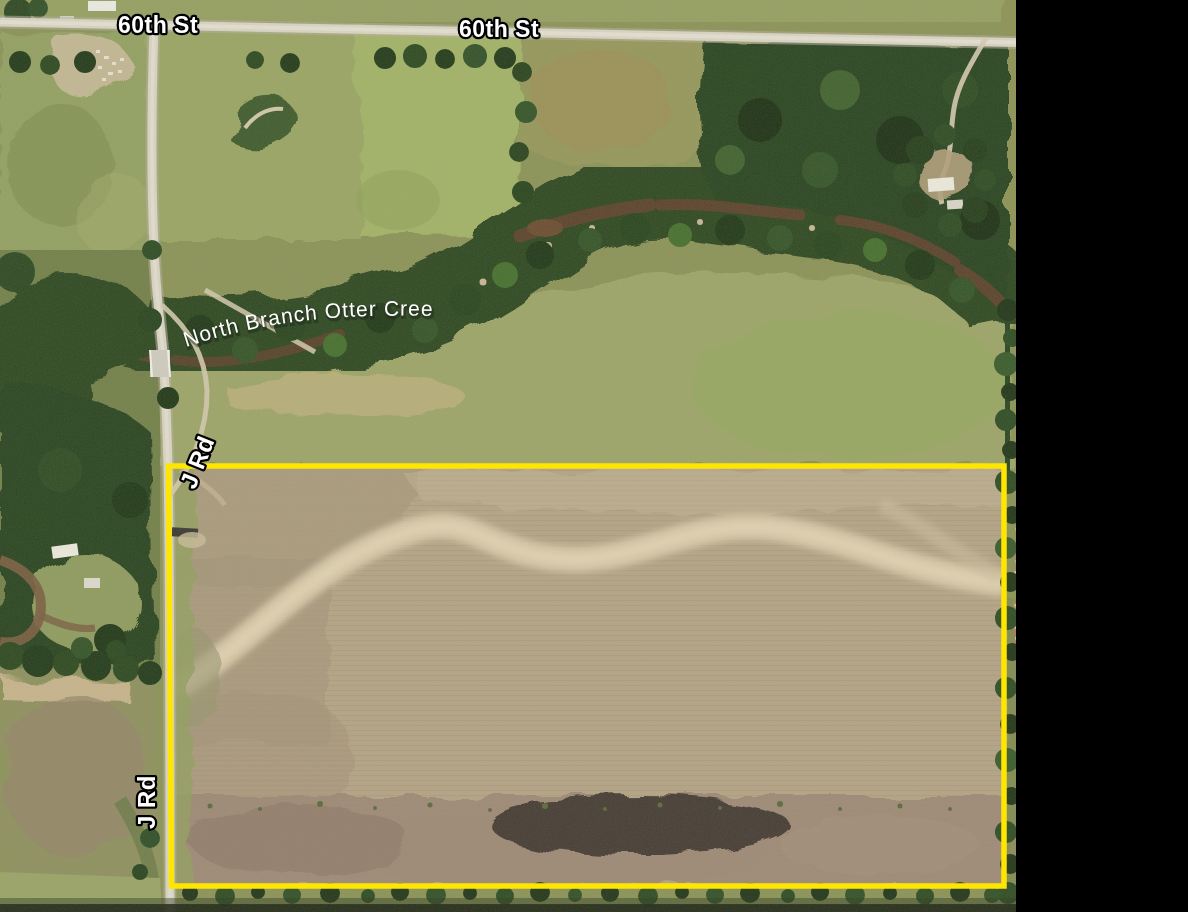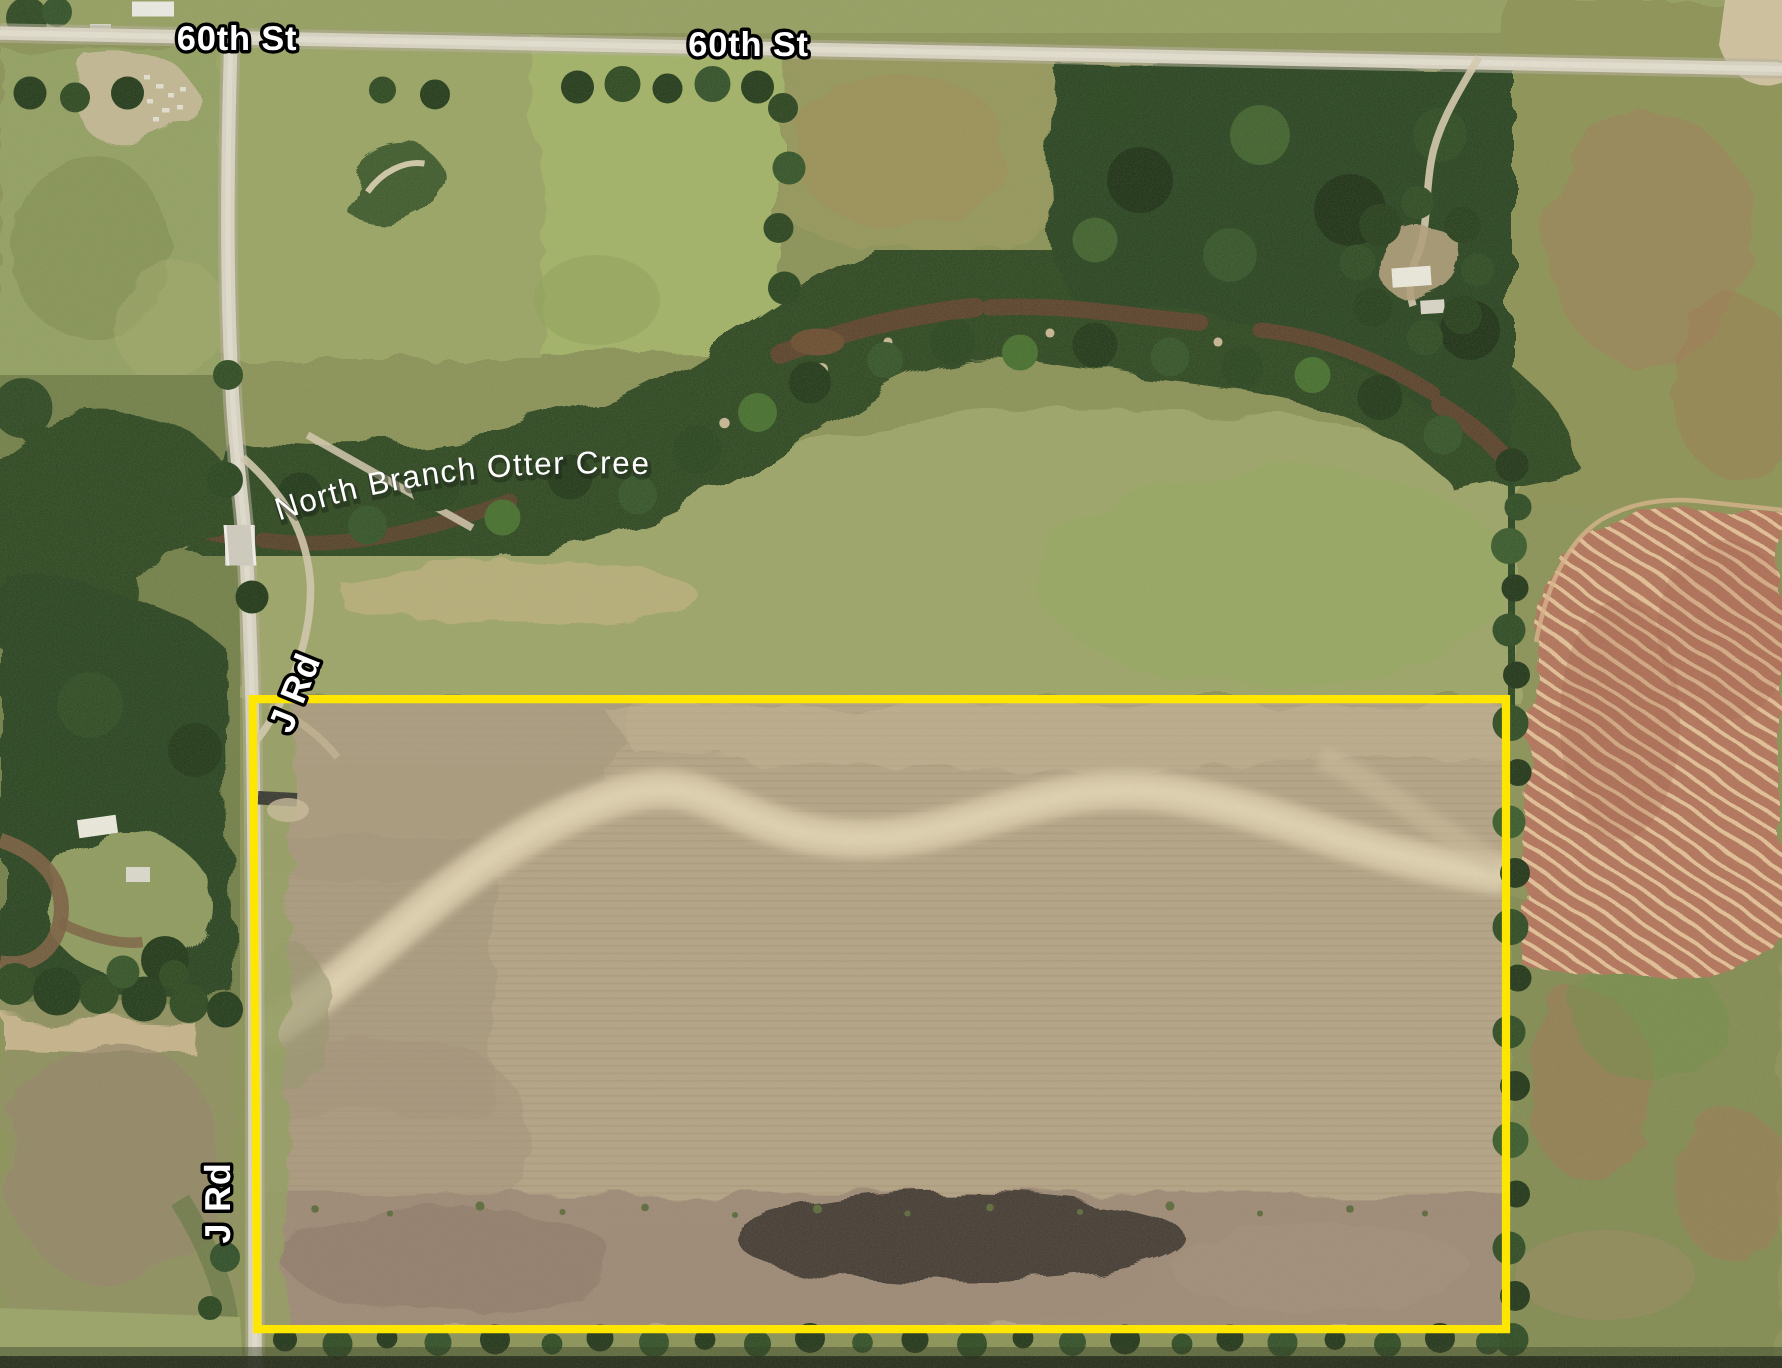--- a/index.html
+++ b/index.html
@@ -1,16 +1,16 @@
 <!DOCTYPE html>
 <html><head>
 <meta charset="utf-8">
 <style>
   html,body{margin:0;padding:0;background:#000;}
-  .stage{position:relative;width:1188px;height:912px;overflow:hidden;font-family:"Liberation Sans",sans-serif;}
+  .stage{position:relative;width:1016px;height:912px;overflow:hidden;font-family:"Liberation Sans",sans-serif;}
   .stage svg{position:absolute;left:0;top:0;display:block;}
   text{font-family:"Liberation Sans",sans-serif;}
   .road-label{font-weight:700;font-size:23px;fill:#ffffff;stroke:#000000;stroke-width:4.5px;
               paint-order:stroke;stroke-linejoin:round;letter-spacing:.5px;}
   .road-label.j{font-size:24px;}
   .creek-back{font-size:21px;letter-spacing:1px;fill:#1c2617;stroke:#1c2617;stroke-width:3px;opacity:.45;}
   .creek-front{font-size:21px;letter-spacing:1px;fill:#ffffff;}
 </style>
 </head>
 <body>

